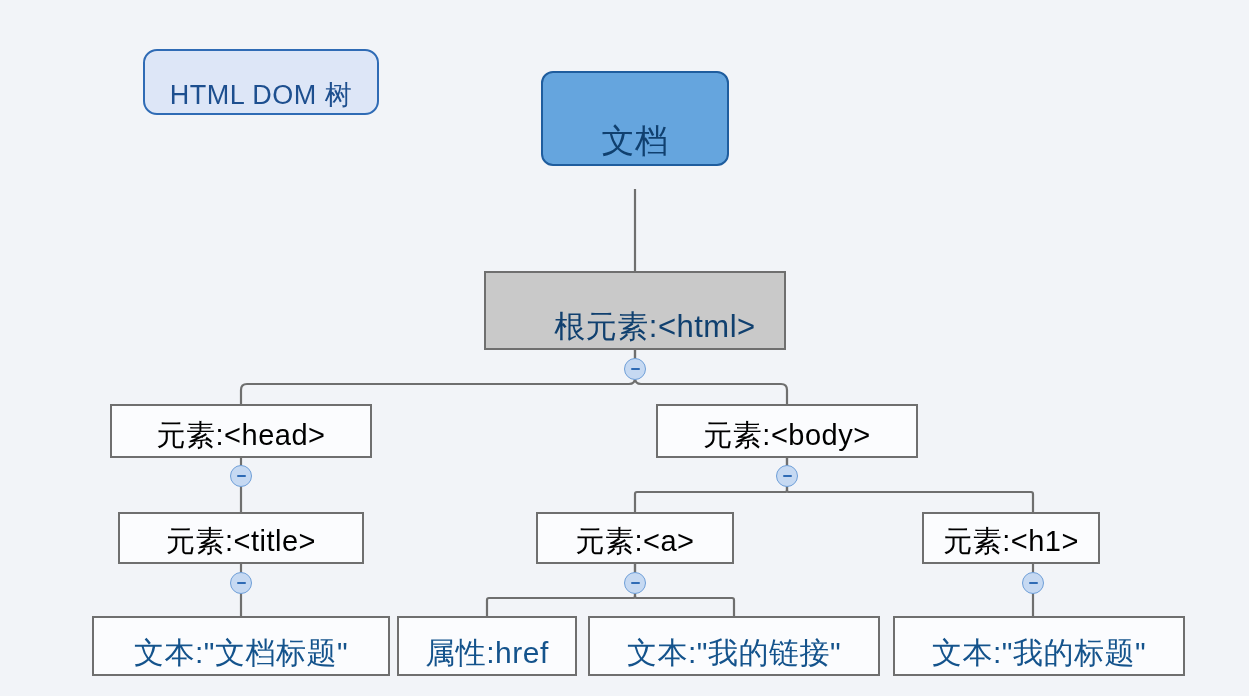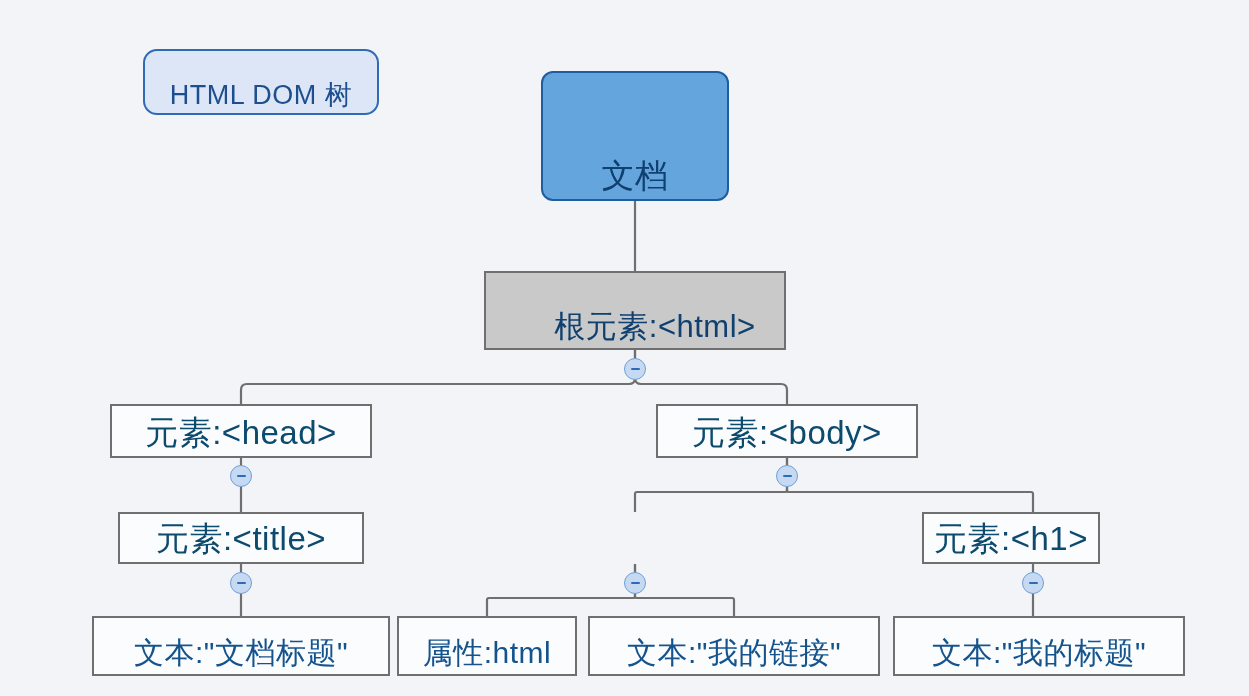--- a/index.html
+++ b/index.html
@@ -60,22 +60,22 @@
     background: #c9c9c9;
     border: 2px solid #6f6f6f;
     color: #10406f;
     font-size: 31px;
     padding-left: 40px;
   }
   
   .node-plain {
     background: #fbfcfe;
     border: 2px solid #6f6f6f;
-    color: #0c4a6e;
-    font-size: 33px;
+    color: #000000;
+    font-size: 29px;
   }
   .node-leaf {
     background: #fbfcfe;
     border: 2px solid #6f6f6f;
     color: #14538c;
     font-size: 30px;
   }
   
   .collapse-toggle {
     position: absolute;
@@ -122,51 +122,54 @@
       <path d="M 635 564 L 635 596 Q 635 598 637 598 L 732 598 Q 734 598 734 600 L 734 616"></path>
 
       <path d="M 1033 564 L 1033 616"></path>
     </g>
   </svg>
 
   <div class="node legend-chip" style="left:143px; top:49px; width:236px; height:66px;">
     <span>HTML DOM 树</span>
   </div>
 
-  <div class="node node-document" style="left:541px; top:71px; width:188px; height:130px;">
+  <div class="node node-document" style="left:541px; top:71px; width:188px; height:95px;">
     <span>文档</span>
   </div>
 
   <div class="node node-root-el" style="left:484px; top:271px; width:302px; height:79px;">
     <span>根元素:&lt;html&gt;</span>
   </div>
 
   <div class="node node-plain" style="left:110px; top:404px; width:262px; height:54px;">
     <span>元素:&lt;head&gt;</span>
   </div>
 
   <div class="node node-plain" style="left:118px; top:512px; width:246px; height:52px;">
     <span>元素:&lt;title&gt;</span>
   </div>
 
   <div class="node node-plain" style="left:656px; top:404px; width:262px; height:54px;">
     <span>元素:&lt;body&gt;</span>
   </div>
 
+  <div class="node node-plain" style="left:536px; top:512px; width:198px; height:52px;">
+    <span>元素:&lt;a&gt;</span>
+  </div>
 
   <div class="node node-plain" style="left:922px; top:512px; width:178px; height:52px;">
     <span>元素:&lt;h1&gt;</span>
   </div>
 
   <div class="node node-leaf" style="left:92px; top:616px; width:298px; height:60px;">
     <span>文本:"文档标题"</span>
   </div>
 
   <div class="node node-leaf" style="left:397px; top:616px; width:180px; height:60px;">
-    <span>属性:html</span>
+    <span>属性:href</span>
   </div>
 
   <div class="node node-leaf" style="left:588px; top:616px; width:292px; height:60px;">
     <span>文本:"我的链接"</span>
   </div>
 
   <div class="node node-leaf" style="left:893px; top:616px; width:292px; height:60px;">
     <span>文本:"我的标题"</span>
   </div>
 

